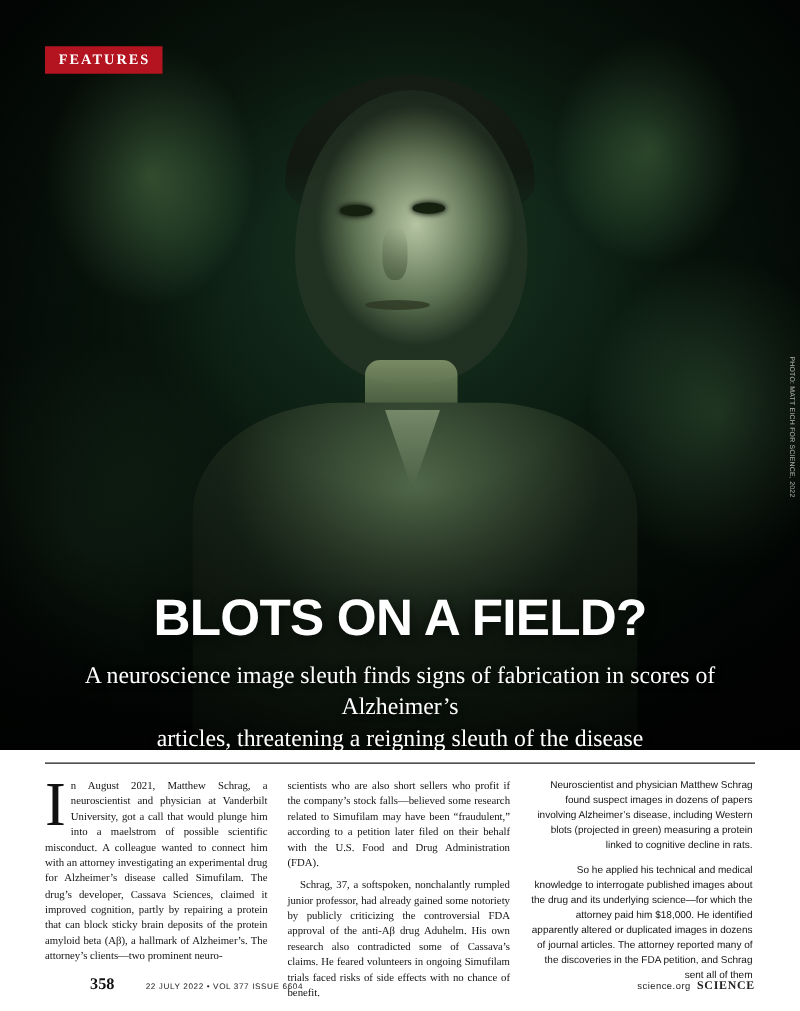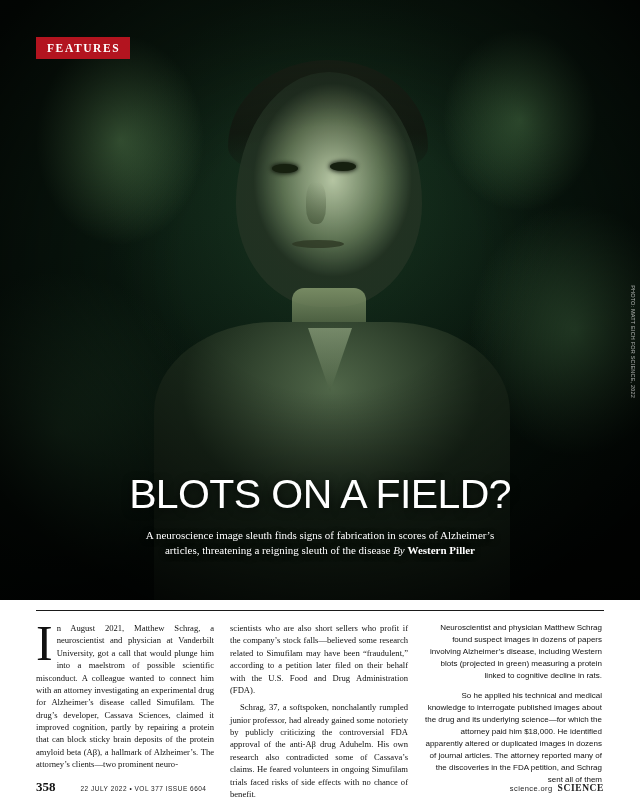--- a/index.html
+++ b/index.html
@@ -165,33 +165,33 @@
   .headline-block {
     position: absolute;
     left: 0;
     right: 0;
     top: 474px;
     text-align: center;
     padding: 0 40px;
   }
   .headline {
     font-family: "Liberation Sans", sans-serif;
-    font-weight: normal;
+    font-weight: bold;
     font-size: 41px;
     letter-spacing: -0.6px;
     color: #ffffff;
     margin: 0;
     line-height: 1.02;
     text-shadow: 0 2px 10px rgba(0,0,0,0.65);
   }
   .deck {
     margin: 12px auto 0;
     max-width: 530px;
     font-family: "Liberation Serif", serif;
-    font-size: 11px;
+    font-size: 19px;
     line-height: 1.34;
     color: #ffffff;
     text-shadow: 0 1px 6px rgba(0,0,0,0.6);
   }
   .byline {
     font-style: italic;
     white-space: nowrap;
   }
   .byline b {
     font-style: normal;
@@ -262,20 +262,21 @@
     right: 36px;
     bottom: 14px;
     display: flex;
     align-items: baseline;
     justify-content: space-between;
   }
   .folio-left {
     display: flex;
     align-items: baseline;
     gap: 25px;
+    margin-left: 36px;
   }
   .page-num {
     font-family: "Liberation Serif", serif;
     font-weight: bold;
     font-size: 13px;
     color: #111;
   }
   .folio-meta {
     font-family: "Liberation Sans", sans-serif;
     font-size: 6.5px;

